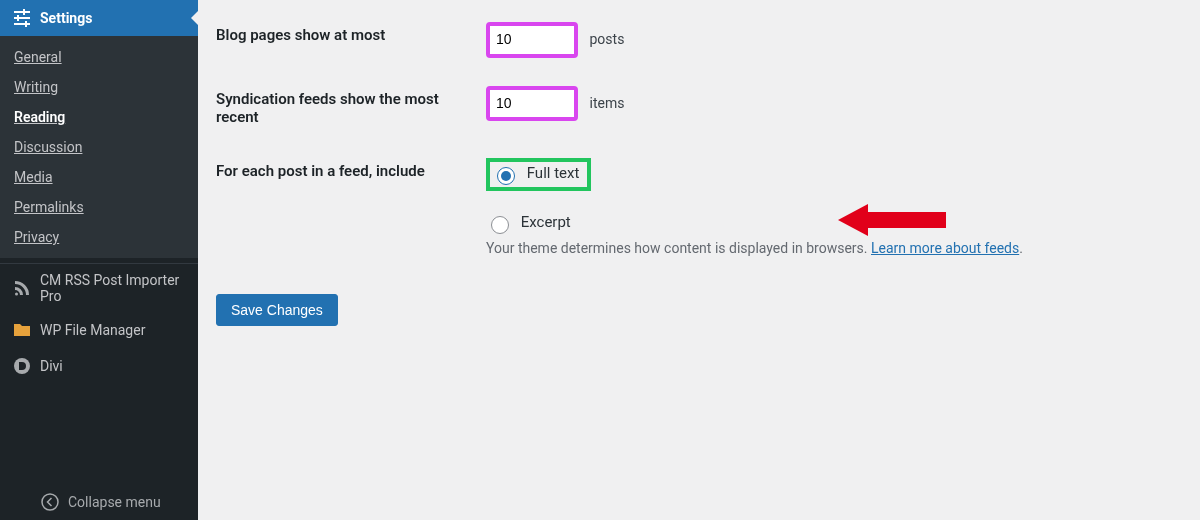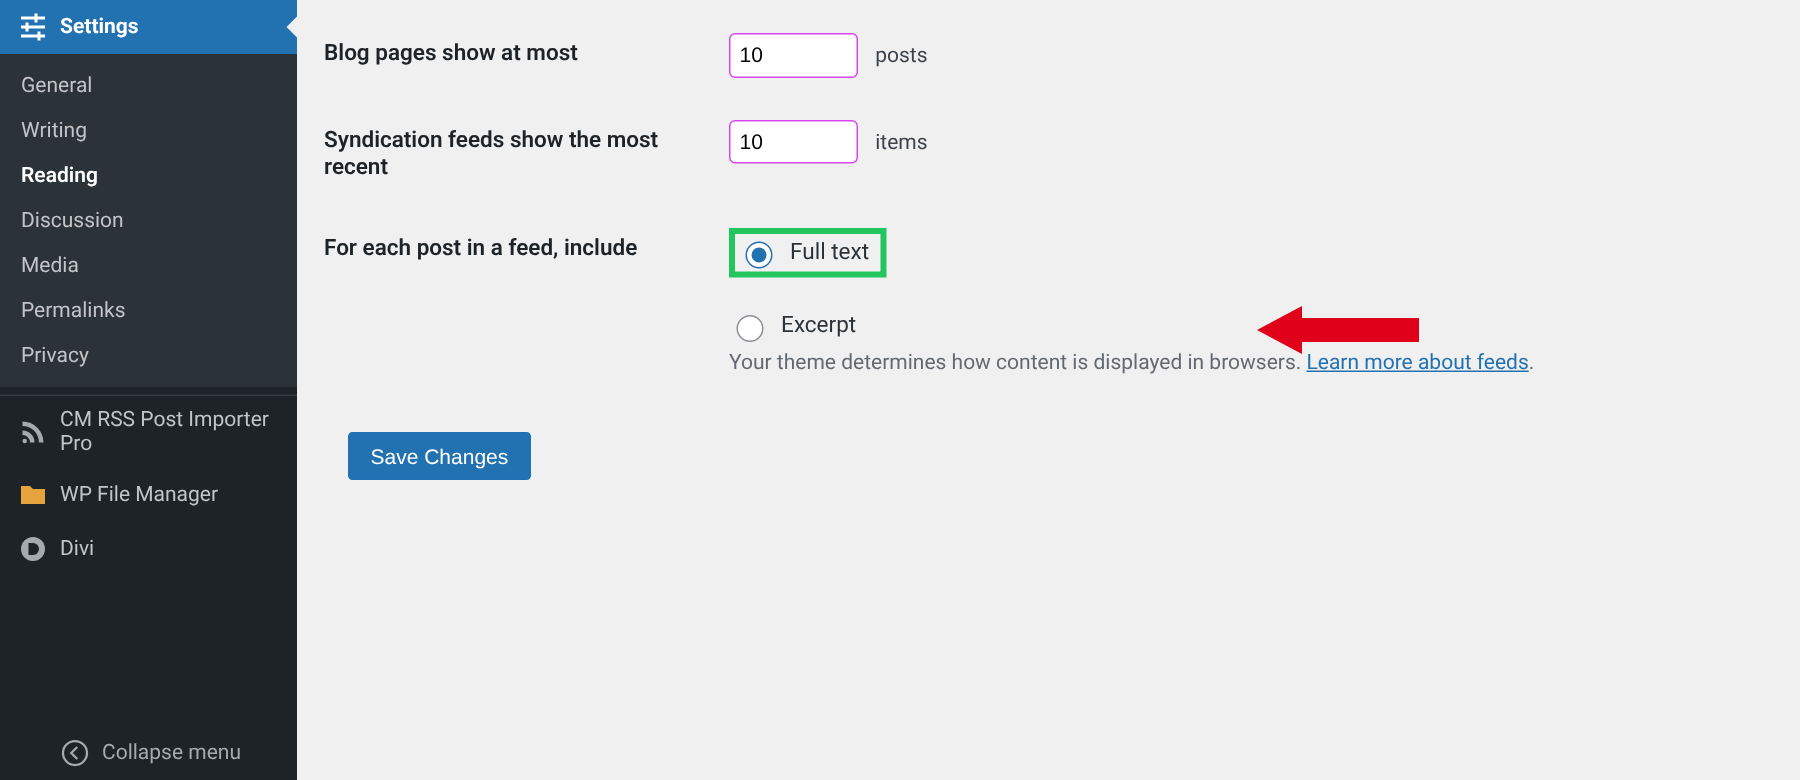--- a/index.html
+++ b/index.html
@@ -3,43 +3,43 @@
 <meta charset="utf-8">
 <style>
   html,body{margin:0;padding:0;font-family:-apple-system,BlinkMacSystemFont,"Segoe UI",Roboto,"Helvetica Neue",Arial,sans-serif;font-size:14px;color:#2c3338;background:#f0f0f1;}
   .wrap{display:flex;width:1200px;height:520px;overflow:hidden;position:relative;}
   
   .sidebar{width:198px;background:#1d2327;color:#c3c4c7;display:flex;flex-direction:column;flex:none;}
   .menu-item{display:flex;align-items:center;padding:8px 8px 8px 12px;cursor:pointer;color:#c3c4c7;font-size:14px;}
   .menu-item .icon{width:20px;height:20px;margin-right:8px;display:inline-flex;align-items:center;justify-content:center;fill:currentColor;flex:none;}
   .menu-item.current-top{background:#2271b1;color:#fff;font-weight:700;position:relative;}
   .menu-item.current-top::after{content:"";position:absolute;right:-1px;top:50%;transform:translateY(-50%);border:8px solid transparent;border-right-color:#f0f0f1;}
-  .submenu{background:#2c3338;padding:6px 0;}
+  .submenu{background:#2c3338;padding:6px 0;text-decoration:underline;}
   .sub-item{padding:7px 12px 7px 14px;color:#c3c4c7;cursor:pointer;font-size:14px;}
   .sub-item.current{color:#fff;font-weight:600;}
   .separator{height:5px;background:transparent;border-bottom:1px solid #323940;}
   .collapse{margin-top:auto;padding:8px 12px;display:flex;align-items:center;color:#a7aaad;cursor:pointer;margin-left:28px;}
   .collapse .icon{width:20px;height:20px;margin-right:8px;display:inline-flex;align-items:center;justify-content:center;}
   
   .content{flex:1;padding:8px 10px 16px 18px;position:relative;overflow:hidden;}
   table.form-table{border-collapse:collapse;width:100%;}
   table.form-table th{width:260px;text-align:left;vertical-align:top;padding:18px 10px 18px 0;font-weight:600;color:#1d2327;font-size:15px;}
   table.form-table td{padding:14px 10px 14px 0;vertical-align:top;}
-  input.small-text{width:72px;padding:4px 6px;border:1px solid #d946ef;border-radius:4px;font-size:14px;line-height:1.4;}
+  input.small-text{width:72px;padding:4px 6px;border:4px solid #d946ef;border-radius:4px;font-size:14px;line-height:1.4;}
   .after-input{margin-left:8px;color:#3c434a;}
   .fieldset label{display:block;margin-bottom:6px;color:#2c3338;font-size:15px;}
   .radio, .chk{width:18px;height:18px;margin-right:8px;vertical-align:middle;appearance:none;-webkit-appearance:none;border:1px solid #8c8f94;background:#fff;}
   .radio{border-radius:50%;position:relative;}
   .radio:checked{border-color:#2271b1;}
   .radio:checked::after{content:"";position:absolute;left:3px;top:3px;width:10px;height:10px;border-radius:50%;background:#2271b1;}
   .chk{border-radius:4px;}
   .desc{color:#646970;font-size:14px;margin-top:6px;}
   .desc a{color:#2271b1;text-decoration:underline;}
   .highlight-box{display:inline-block;border:4px solid #22c55e;padding:2px 8px 2px 2px;}
-  .submit{margin-top:10px;margin-left:16px;}
+  .submit{margin-top:10px;}
   .button-primary{background:#2271b1;color:#fff;border:1px solid #2271b1;border-radius:3px;padding:7px 14px;font-size:14px;cursor:pointer;}
   
   .arrow{position:absolute;left:640px;top:200px;width:110px;height:40px;pointer-events:none;}
   .arrow svg{width:110px;height:40px;}
 </style>
 </head>
 <body>
 
 <div class="wrap">
 

